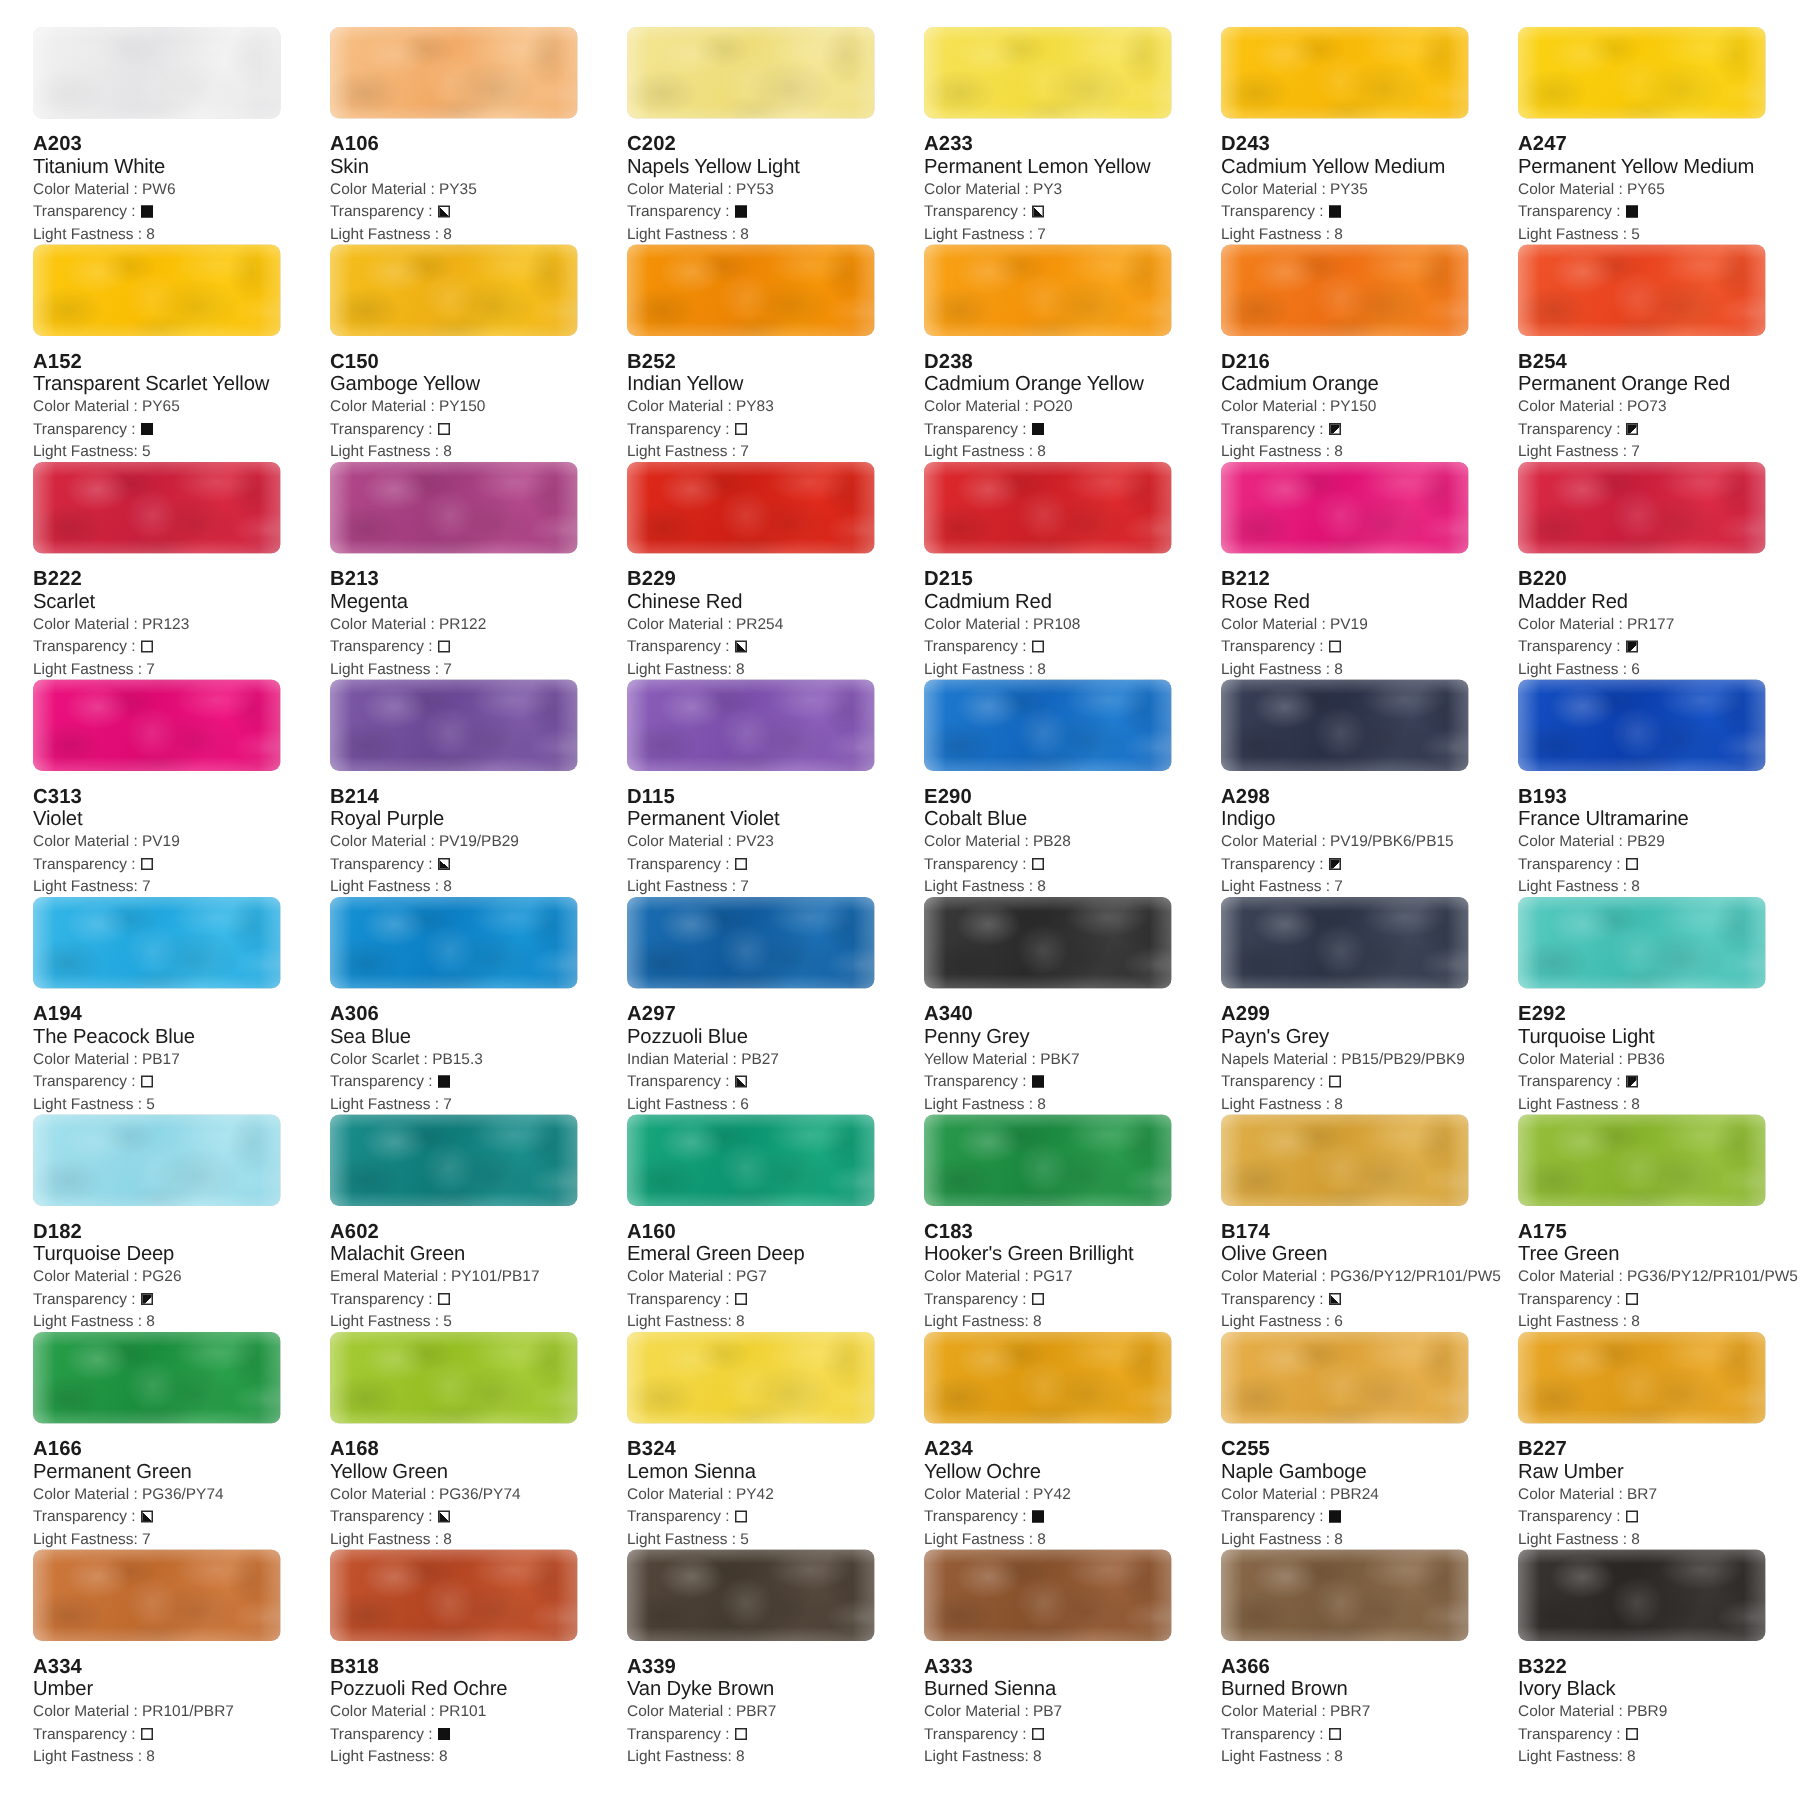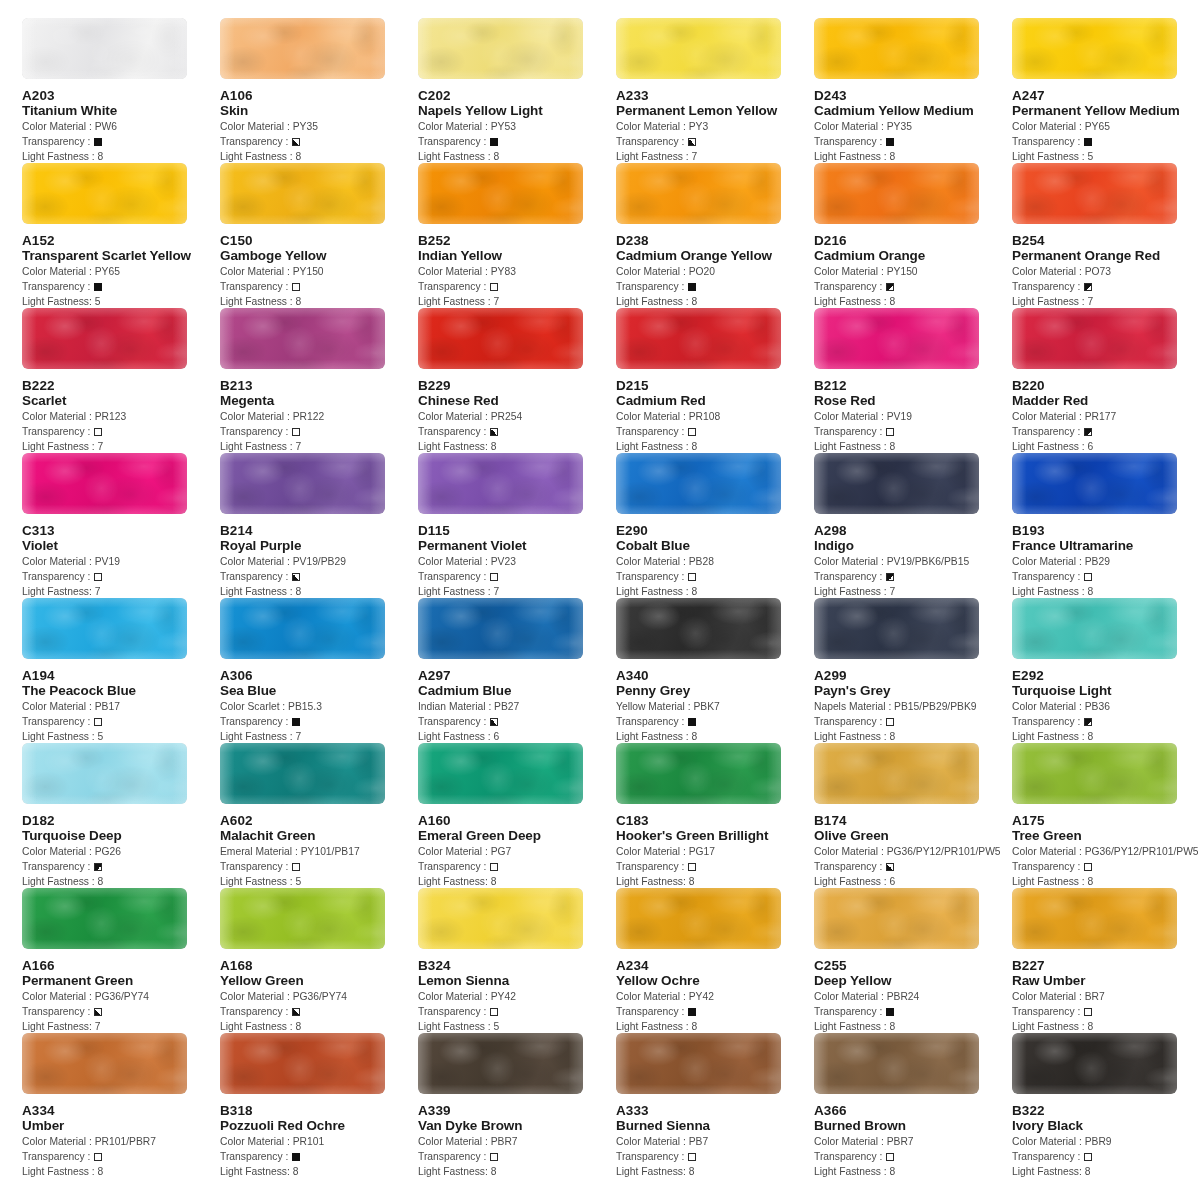--- a/index.html
+++ b/index.html
@@ -73,21 +73,21 @@
   }
   .code {
     font-size: 13.5px;
     font-weight: bold;
     color: #1b1b1b;
     line-height: 15px;
     letter-spacing: .1px;
   }
   .name {
     font-size: 13.5px;
-    font-weight: bold;
+    font-weight: normal;
     color: #1b1b1b;
     line-height: 16px;
     letter-spacing: -.1px;
     white-space: nowrap;
   }
   .attr {
     font-size: 10.3px;
     color: #4a4a4a;
     line-height: 15px;
     white-space: nowrap;
@@ -513,21 +513,21 @@
     </div>
     <div class="cell">
       <div class="swatch">
         <div class="wash" style="background: linear-gradient(112deg, rgb(27, 111, 180) 0%, rgb(16, 90, 156) 46%, rgb(27, 111, 180) 72%, rgb(16, 90, 156) 100%);"></div>
         <div class="tex1" style="opacity: 0.385; background-position: 62% 78%;"></div>
         <div class="tex2" style="opacity: 0.35; background-position: 86% 54%;"></div>
         <div class="edge"></div>
       </div>
       <div class="meta">
         <div class="code">A297</div>
-        <div class="name">Cadmium Blue</div>
+        <div class="name">Pozzuoli Blue</div>
         <div class="attr">Indian Material : PB27</div>
         <div class="attr"><span>Transparency : </span><span class="tsym half"></span></div>
         <div class="attr">Light Fastness : 6</div>
       </div>
     </div>
     <div class="cell">
       <div class="swatch">
         <div class="wash" style="background: linear-gradient(112deg, rgb(59, 59, 59) 0%, rgb(42, 42, 42) 46%, rgb(59, 59, 59) 72%, rgb(42, 42, 42) 100%);"></div>
         <div class="tex1" style="opacity: 0.396; background-position: 99% 31%;"></div>
         <div class="tex2" style="opacity: 0.36; background-position: 47% 83%;"></div>
@@ -723,21 +723,21 @@
     </div>
     <div class="cell">
       <div class="swatch">
         <div class="wash" style="background: linear-gradient(112deg, rgb(232, 176, 76) 0%, rgb(220, 162, 56) 46%, rgb(232, 176, 76) 72%, rgb(220, 162, 56) 100%);"></div>
         <div class="tex1" style="opacity: 0.33; background-position: 80% 20%;"></div>
         <div class="tex2" style="opacity: 0.3; background-position: 40% 60%;"></div>
         <div class="edge"></div>
       </div>
       <div class="meta">
         <div class="code">C255</div>
-        <div class="name">Deep Yellow</div>
+        <div class="name">Naple Gamboge</div>
         <div class="attr">Color Material : PBR24</div>
         <div class="attr"><span>Transparency : </span><span class="tsym full"></span></div>
         <div class="attr">Light Fastness : 8</div>
       </div>
     </div>
     <div class="cell">
       <div class="swatch">
         <div class="wash" style="background: linear-gradient(112deg, rgb(234, 168, 39) 0%, rgb(221, 154, 24) 46%, rgb(234, 168, 39) 72%, rgb(221, 154, 24) 100%);"></div>
         <div class="tex1" style="opacity: 0.33; background-position: 17% 73%;"></div>
         <div class="tex2" style="opacity: 0.3; background-position: 1% 89%;"></div>

